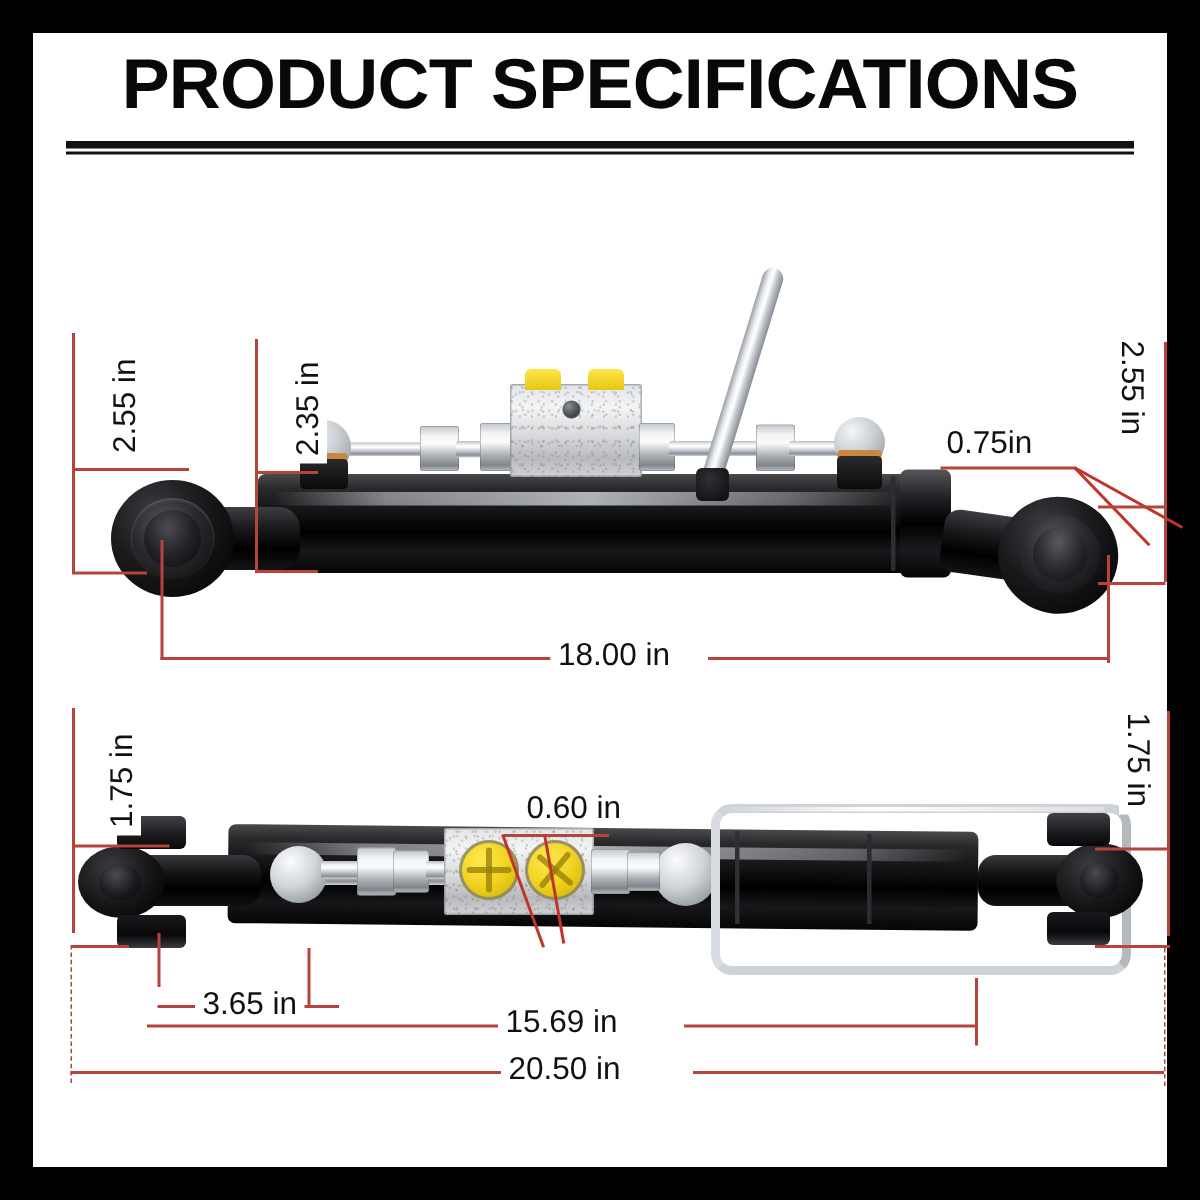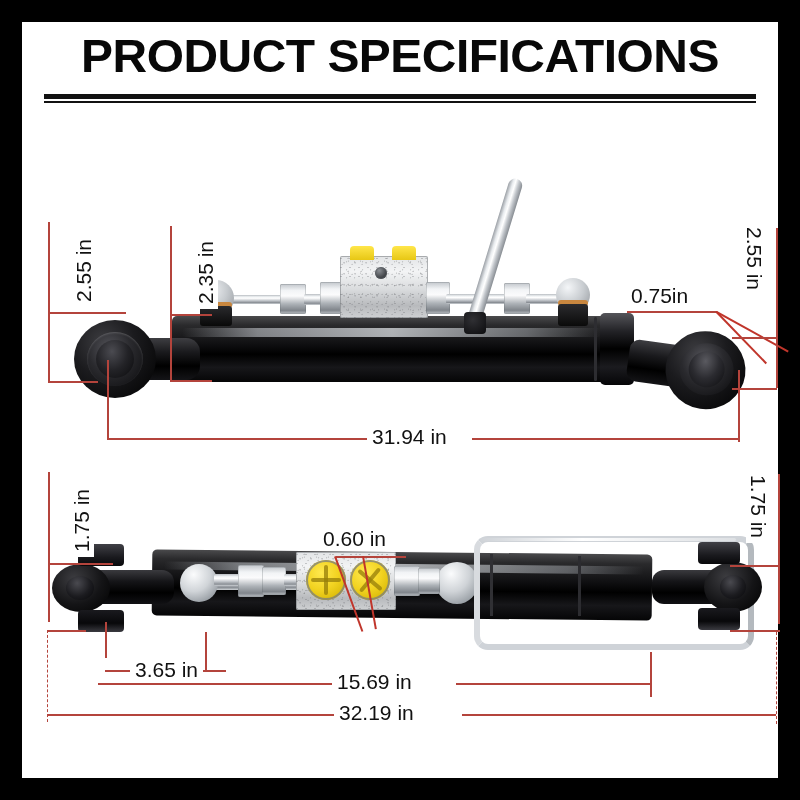--- a/index.html
+++ b/index.html
@@ -197,21 +197,21 @@
 
     <div class="dimline v" style="left:754px;top:206px;height:160px;"></div>
     <div class="dimline h" style="left:710px;top:315px;width:45px;"></div>
     <div class="dimline h" style="left:710px;top:366px;width:45px;"></div>
     <div class="dimtext rot-cw" style="left:744px;top:200px;">2.55 in</div>
 
     <div class="dimline v" style="left:85px;top:338px;height:80px;"></div>
     <div class="dimline v" style="left:716px;top:348px;height:72px;"></div>
     <div class="dimline h" style="left:85px;top:416px;width:260px;"></div>
     <div class="dimline h" style="left:450px;top:416px;width:267px;"></div>
-    <div class="dimtext" style="left:345px;top:403px;">31.94 in</div>
+    <div class="dimtext" style="left:345px;top:403px;">18.00 in</div>
 
     <div class="part" style="left:0;top:430px;width:756px;height:260px;">
 
       <div class="part tube-black" style="left:130px;top:100px;width:500px;height:66px;transform:rotate(0.6deg);"></div>
       <div class="part" style="left:142px;top:112px;width:480px;height:8px;border-radius:6px;transform:rotate(0.6deg);
                   background:linear-gradient(to right,rgba(255,255,255,0) 0%,rgba(205,210,216,.5) 16%,rgba(235,239,243,.68) 48%,rgba(185,190,196,.42) 84%,rgba(255,255,255,0) 100%);"></div>
 
       <div class="part" style="left:468px;top:102px;width:3px;height:62px;background:#303034;"></div>
       <div class="part" style="left:556px;top:104px;width:3px;height:60px;background:#2c2c30;"></div>
 
@@ -272,21 +272,21 @@
                   background:linear-gradient(to bottom,#404046,#1a1a1e 60%,#08080a 100%);"></div>
       <div class="part" style="left:676px;top:156px;width:42px;height:22px;border-radius:4px;
                   background:linear-gradient(to bottom,#1a1a1e,#08080a 60%,#3a3a40 100%);"></div>
     </div>
 
     <div class="dimline v" style="left:26px;top:450px;height:150px;"></div>
     <div class="dimline h" style="left:26px;top:541px;width:65px;"></div>
     <div class="dimline h" style="left:26px;top:608px;width:38px;"></div>
     <div class="dimtext rot-ccw" style="left:48px;top:535px;">1.75 in</div>
 
-    <div class="dimtext" style="left:296px;top:505px;">0.60 in</div>
+    <div class="dimtext" style="left:324px;top:505px;">0.60 in</div>
     <div class="dimline h" style="left:314px;top:534px;width:70px;"></div>
     <div class="leader" style="left:314px;top:534px;width:80px;transform:rotate(70deg);"></div>
     <div class="leader" style="left:342px;top:534px;width:74px;transform:rotate(80deg);"></div>
 
     <div class="dimline v" style="left:756px;top:452px;height:150px;"></div>
     <div class="dimline h" style="left:708px;top:543px;width:50px;"></div>
     <div class="dimline h" style="left:708px;top:608px;width:50px;"></div>
     <div class="dimtext rot-cw" style="left:748px;top:448px;">1.75 in</div>
 
     <div class="dimline v" style="left:83px;top:600px;height:36px;"></div>
@@ -297,16 +297,16 @@
 
     <div class="dimline v" style="left:628px;top:630px;height:45px;"></div>
     <div class="dimline h" style="left:76px;top:661px;width:234px;"></div>
     <div class="dimline h" style="left:434px;top:661px;width:196px;"></div>
     <div class="dimtext" style="left:310px;top:648px;">15.69 in</div>
 
     <div class="dashv" style="left:25px;top:608px;height:92px;"></div>
     <div class="dashv" style="left:754px;top:610px;height:92px;"></div>
     <div class="dimline h" style="left:25px;top:692px;width:290px;"></div>
     <div class="dimline h" style="left:440px;top:692px;width:314px;"></div>
-    <div class="dimtext" style="left:312px;top:679px;">32.19 in</div>
+    <div class="dimtext" style="left:312px;top:679px;">20.50 in</div>
 
   </div>
 </div>
 
 </body></html>

